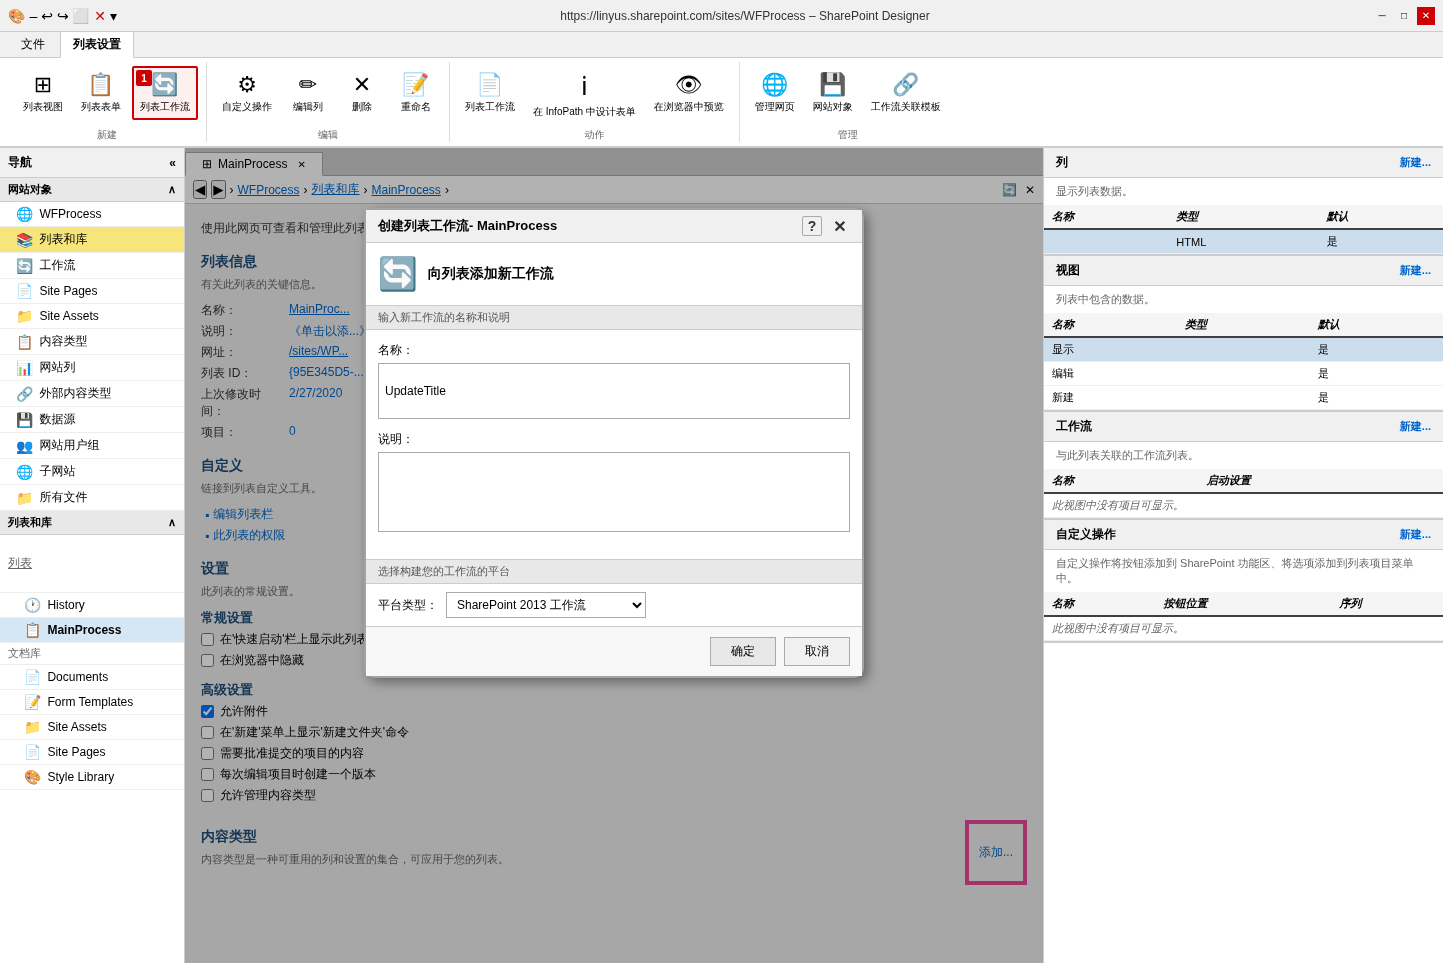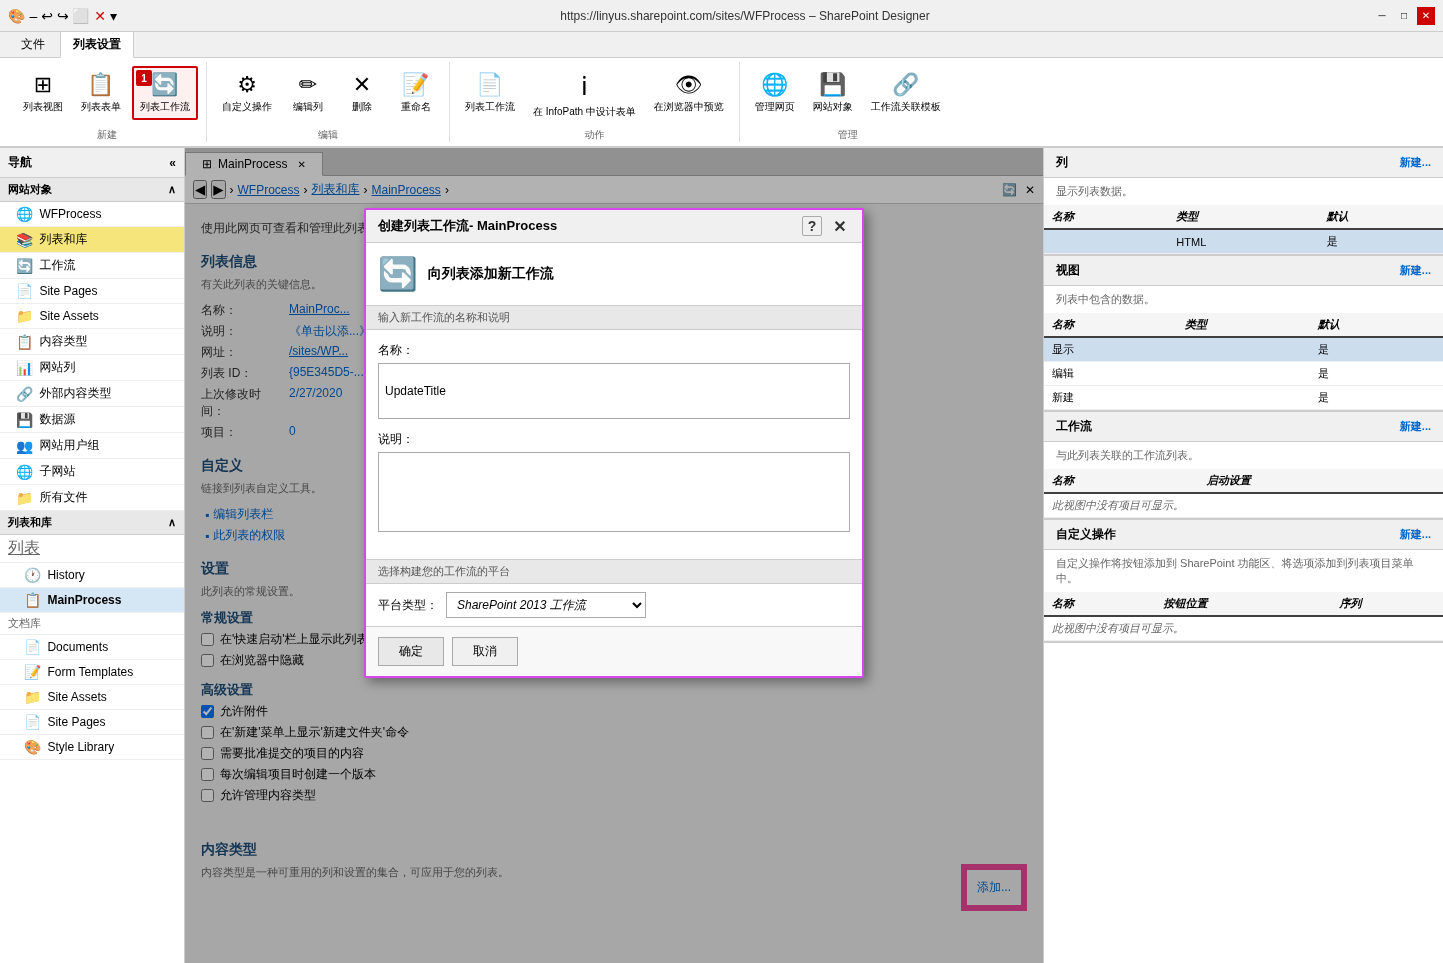--- a/index.html
+++ b/index.html
@@ -236,22 +236,22 @@
       top: 0; left: 0; right: 0; bottom: 0;
       background: rgba(0,0,0,0.3);
       display: flex;
       align-items: flex-start;
       justify-content: center;
       z-index: 100;
       padding-top: 60px;
     }
     .dialog {
       background: white;
-      border: 2px solid #d946ef;
-      border-radius: 2px;
+      border: 2px solid #a3a3a3;
+      border-radius: 10px;
       width: 500px;
       box-shadow: 4px 4px 12px rgba(0,0,0,0.4);
     }
     .dialog-title-bar {
       background: #f0f0f0;
       padding: 6px 12px;
       display: flex;
       justify-content: space-between;
       align-items: center;
       border-bottom: 1px solid #ccc;
@@ -320,24 +320,24 @@
     }
     .dialog-platform-label { font-size: 12px; }
     .dialog-select {
       padding: 4px 24px 4px 6px;
       border: 1px solid #aaa;
       font-size: 12px;
       font-family: inherit;
       background: white;
       appearance: auto;
       min-width: 200px;
-      font-style: italic;
     }
     .dialog-footer {
       display: flex;
+      justify-content: flex-end;
       gap: 8px;
       padding: 10px 12px;
       border-top: 1px solid #ccc;
       background: #f8f8f8;
     }
     .dialog-btn {
       padding: 5px 20px;
       font-size: 12px;
       cursor: pointer;
       border: 1px solid #aaa;
@@ -554,21 +554,21 @@
     </div>
     <div class="sidebar-item">
       <span class="sidebar-icon">📁</span>
       <span>所有文件</span>
     </div>
 
     <div class="sidebar-section-label">
       <span>列表和库</span>
       <span>∧</span>
     </div>
-    <div class="sidebar-item" style="font-size:16px;color:#666;padding:3px 8px;text-decoration:underline;">
+    <div class="sidebar-item" style="font-size:12px;color:#666;padding:20px 8px;text-decoration:underline;">
       <span>列表</span>
     </div>
     <div class="sidebar-item" style="padding-left:24px;">
       <span class="sidebar-icon">🕐</span>
       <span>History</span>
     </div>
     <div class="sidebar-item active" style="padding-left:24px;">
       <span class="sidebar-icon">📋</span>
       <span>MainProcess</span>
     </div>
@@ -682,21 +682,21 @@
         <div class="checkbox-row">
           <input type="checkbox" style="">
           <span>允许管理内容类型</span>
         </div>
 
         <div style="margin-top:16px; display:flex; justify-content:space-between; align-items:center;">
           <div>
             <div class="section-title">内容类型</div>
             <p class="section-subtitle">内容类型是一种可重用的列和设置的集合，可应用于您的列表。</p>
           </div>
-          <button class="new-btn" style="padding:9px 10px; border:6px solid #ec4899; background:#f0f0f0; cursor:pointer; font-size:12px;margin-top:44px;">添加...</button>
+          <button class="new-btn" style="padding:20px 10px; border:4px solid #ec4899; background:#f0f0f0; cursor:pointer; font-size:12px;">添加...</button>
         </div>
       </div>
 
       <div class="dialog-overlay">
         <div class="dialog">
 
           <div class="dialog-title-bar">
             <span>创建列表工作流- MainProcess</span>
             <div class="dialog-header-icons">
               <div class="dialog-help">?</div>

